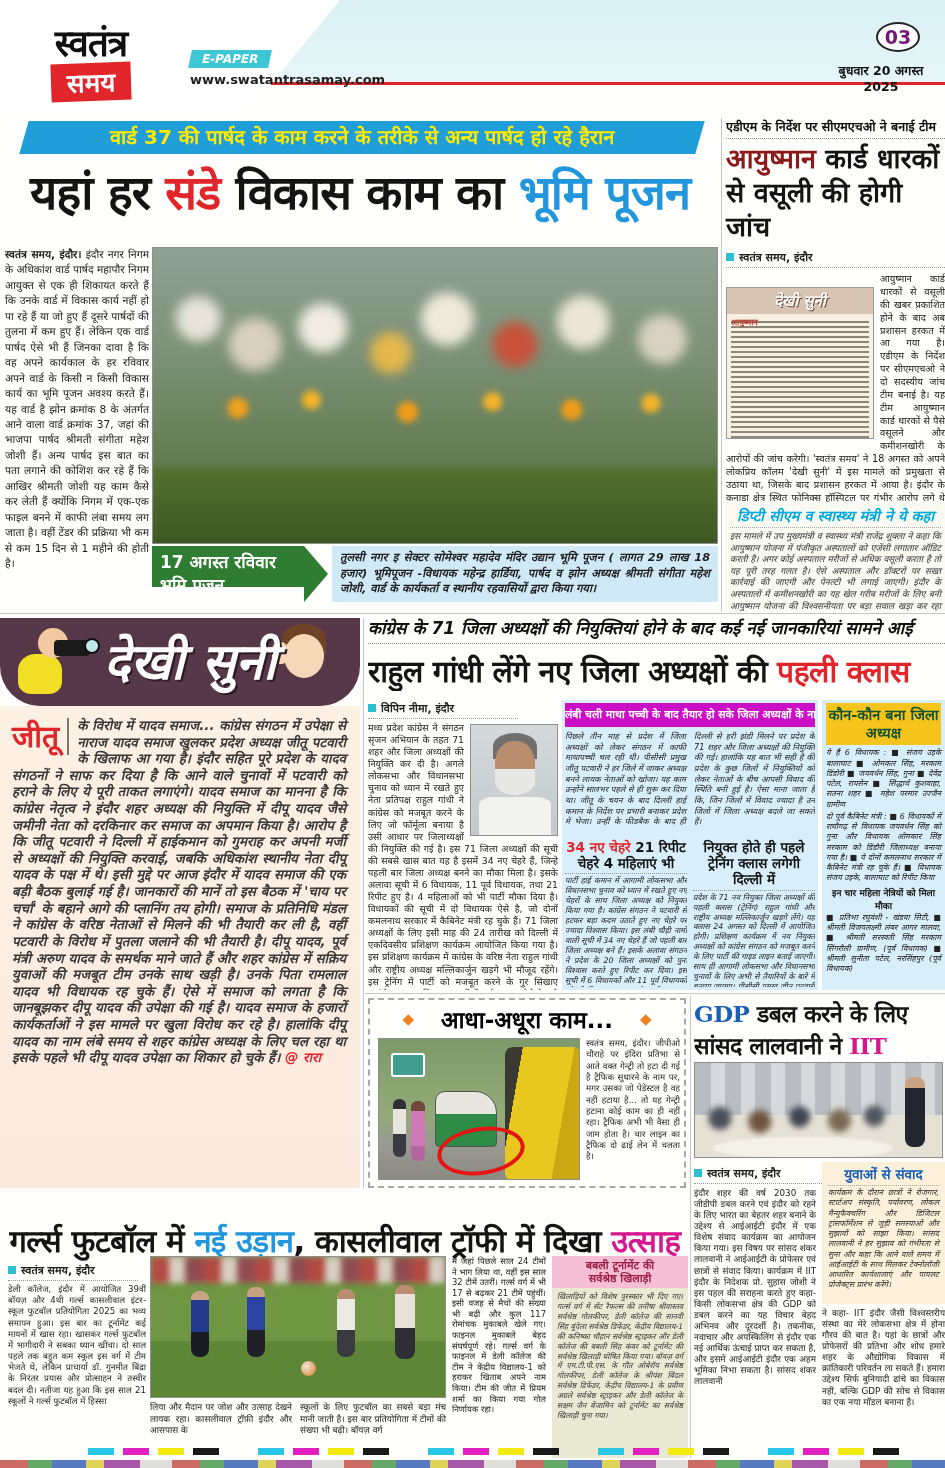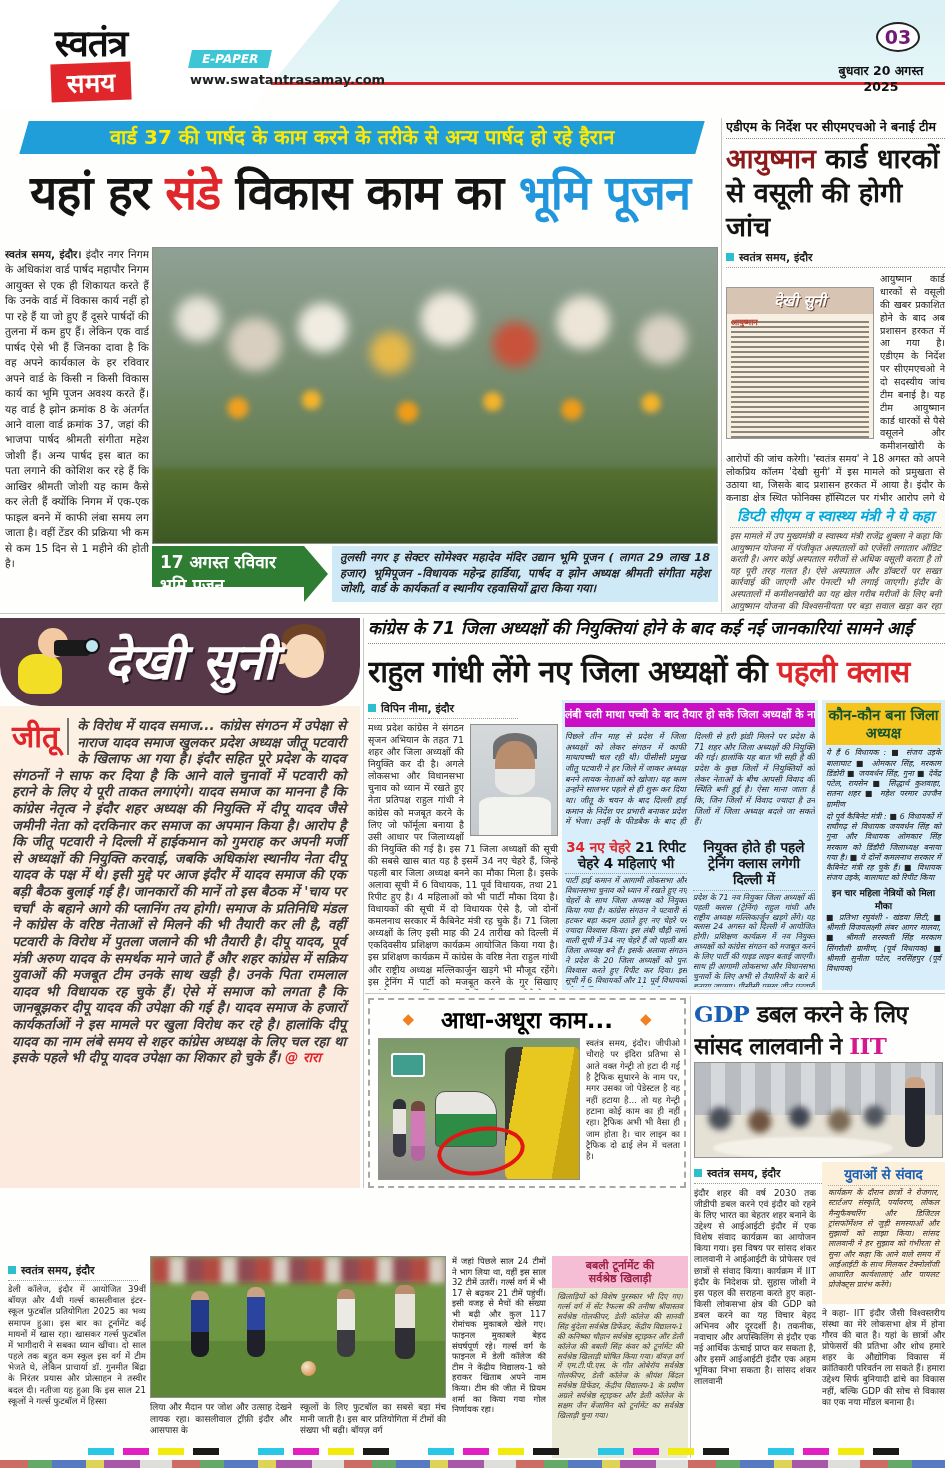--- a/index.html
+++ b/index.html
@@ -207,20 +207,23 @@
       <span>कार्यक्रम में IIT इंदौर के निदेशक प्रो. सुहास जोशी ने इस पहल की सराहना करते हुए कहा- किसी लोकसभा क्षेत्र की GDP को डबल करने का यह विचार बेहद अभिनव और दूरदर्शी है। तकनीक, नवाचार और अपस्किलिंग से इंदौर एक नई आर्थिक ऊंचाई प्राप्त कर सकता है, और इसमें आईआईटी इंदौर एक अहम भूमिका निभा सकता है। सांसद शंकर लालवानी</span>
     </div>
     <div style="position:absolute;left:128px;top:164px;width:123px;height:142px;background:#fcf0da;padding:3px 6px;overflow:hidden;">
       <div style="text-align:center;color:#1a5fb4;font-size:13.5px;font-weight:900;border-bottom:1px dotted #aaa;padding-bottom:2px;">युवाओं से संवाद</div>
       <div class="jt" style="font-size:7.9px;font-style:italic;line-height:1.3;color:#333;margin-top:2px;">कार्यक्रम के दौरान छात्रों ने रोजगार, स्टार्टअप संस्कृति, पर्यावरण, लोकल मैन्युफैक्चरिंग और डिजिटल ट्रांसफॉर्मेशन से जुड़ी समस्याओं और सुझावों को साझा किया। सांसद लालवानी ने हर सुझाव को गंभीरता से सुना और कहा कि आने वाले समय में आईआईटी के साथ मिलकर टेक्नोलॉजी आधारित कार्यशालाएं और पायलट प्रोजेक्ट्स प्रारंभ करेंगे।</div>
     </div>
     <div class="jt ov" style="position:absolute;left:128px;top:310px;width:123px;height:148px;font-size:8.8px;line-height:1.26;color:#1c1c1c;">ने कहा- IIT इंदौर जैसी विश्वस्तरीय संस्था का मेरे लोकसभा क्षेत्र में होना गौरव की बात है। यहां के छात्रों और प्रोफेसरों की प्रतिभा और शोध हमारे शहर के औद्योगिक विकास में क्रांतिकारी परिवर्तन ला सकते हैं। हमारा उद्देश्य सिर्फ बुनियादी ढांचे का विकास नहीं, बल्कि GDP की सोच से विकास का एक नया मॉडल बनाना है।</div>
   </div>
 
   <div class="abs" style="left:0;top:1192px;width:690px;height:268px;">
+    <div class="ov" style="position:absolute;left:0;top:27px;width:690px;text-align:center;font-size:31px;font-weight:900;letter-spacing:-0.5px;white-space:nowrap;">
+      <span class="blk">गर्ल्स फुटबॉल में </span><span class="blue">नई उड़ान</span><span class="blk">, कासलीवाल ट्रॉफी में दिखा </span><span class="mag">उत्साह</span>
+    </div>
     <div class="byline" style="position:absolute;left:8px;top:70px;width:130px;"><span class="sq"></span><span>स्वतंत्र समय, इंदौर</span></div>
     <div class="jt ov" style="position:absolute;left:8px;top:92px;width:138px;height:150px;font-size:8.6px;line-height:1.3;color:#1c1c1c;">डेली कॉलेज, इंदौर में आयोजित 39वीं बॉयज़ और 4थी गर्ल्स कासलीवाल इंटर-स्कूल फुटबॉल प्रतियोगिता 2025 का भव्य समापन हुआ। इस बार का टूर्नामेंट कई मायनों में खास रहा। खासकर गर्ल्स फुटबॉल में भागीदारी ने सबका ध्यान खींचा। दो साल पहले तक बहुत कम स्कूल इस वर्ग में टीम भेजते थे, लेकिन प्राचार्या डॉ. गुनमीत बिंद्रा के निरंतर प्रयास और प्रोत्साहन ने तस्वीर बदल दी। नतीजा यह हुआ कि इस साल 21 स्कूलों ने गर्ल्स फुटबॉल में हिस्सा</div>
     <div class="ph" style="left:150px;top:64px;width:296px;height:142px;background:linear-gradient(#86a05a 0 18%,#6f9643 18% 60%,#5d8636 60%);">
       <div style="position:absolute;left:0;top:0;width:296px;height:26px;filter:blur(3px);background:repeating-linear-gradient(90deg,#b34a42 0 18px,#d8cfc4 18px 34px,#8f4a52 34px 52px);"></div>
       <div style="position:absolute;left:40px;top:34px;width:18px;height:66px;background:linear-gradient(#caa284 0 14%,#233a8c 14% 62%,#1a1a22 62%);border-radius:8px;"></div>
       <div style="position:absolute;left:96px;top:30px;width:18px;height:70px;background:linear-gradient(#caa284 0 14%,#2a44a0 14% 62%,#20202a 62%);border-radius:8px;"></div>
       <div style="position:absolute;left:186px;top:32px;width:18px;height:68px;background:linear-gradient(#b98e6e 0 14%,#eceae4 14% 60%,#3a3a40 60%);border-radius:8px;"></div>
       <div style="position:absolute;left:244px;top:28px;width:20px;height:74px;background:linear-gradient(#b98e6e 0 12%,#e8e2da 12% 58%,#2e2e34 58%);border-radius:8px;"></div>
       <div style="position:absolute;left:150px;top:104px;width:15px;height:15px;background:radial-gradient(circle at 35% 35%,#f4e6d2,#d07c2a);border-radius:50%;"></div>
     </div>

